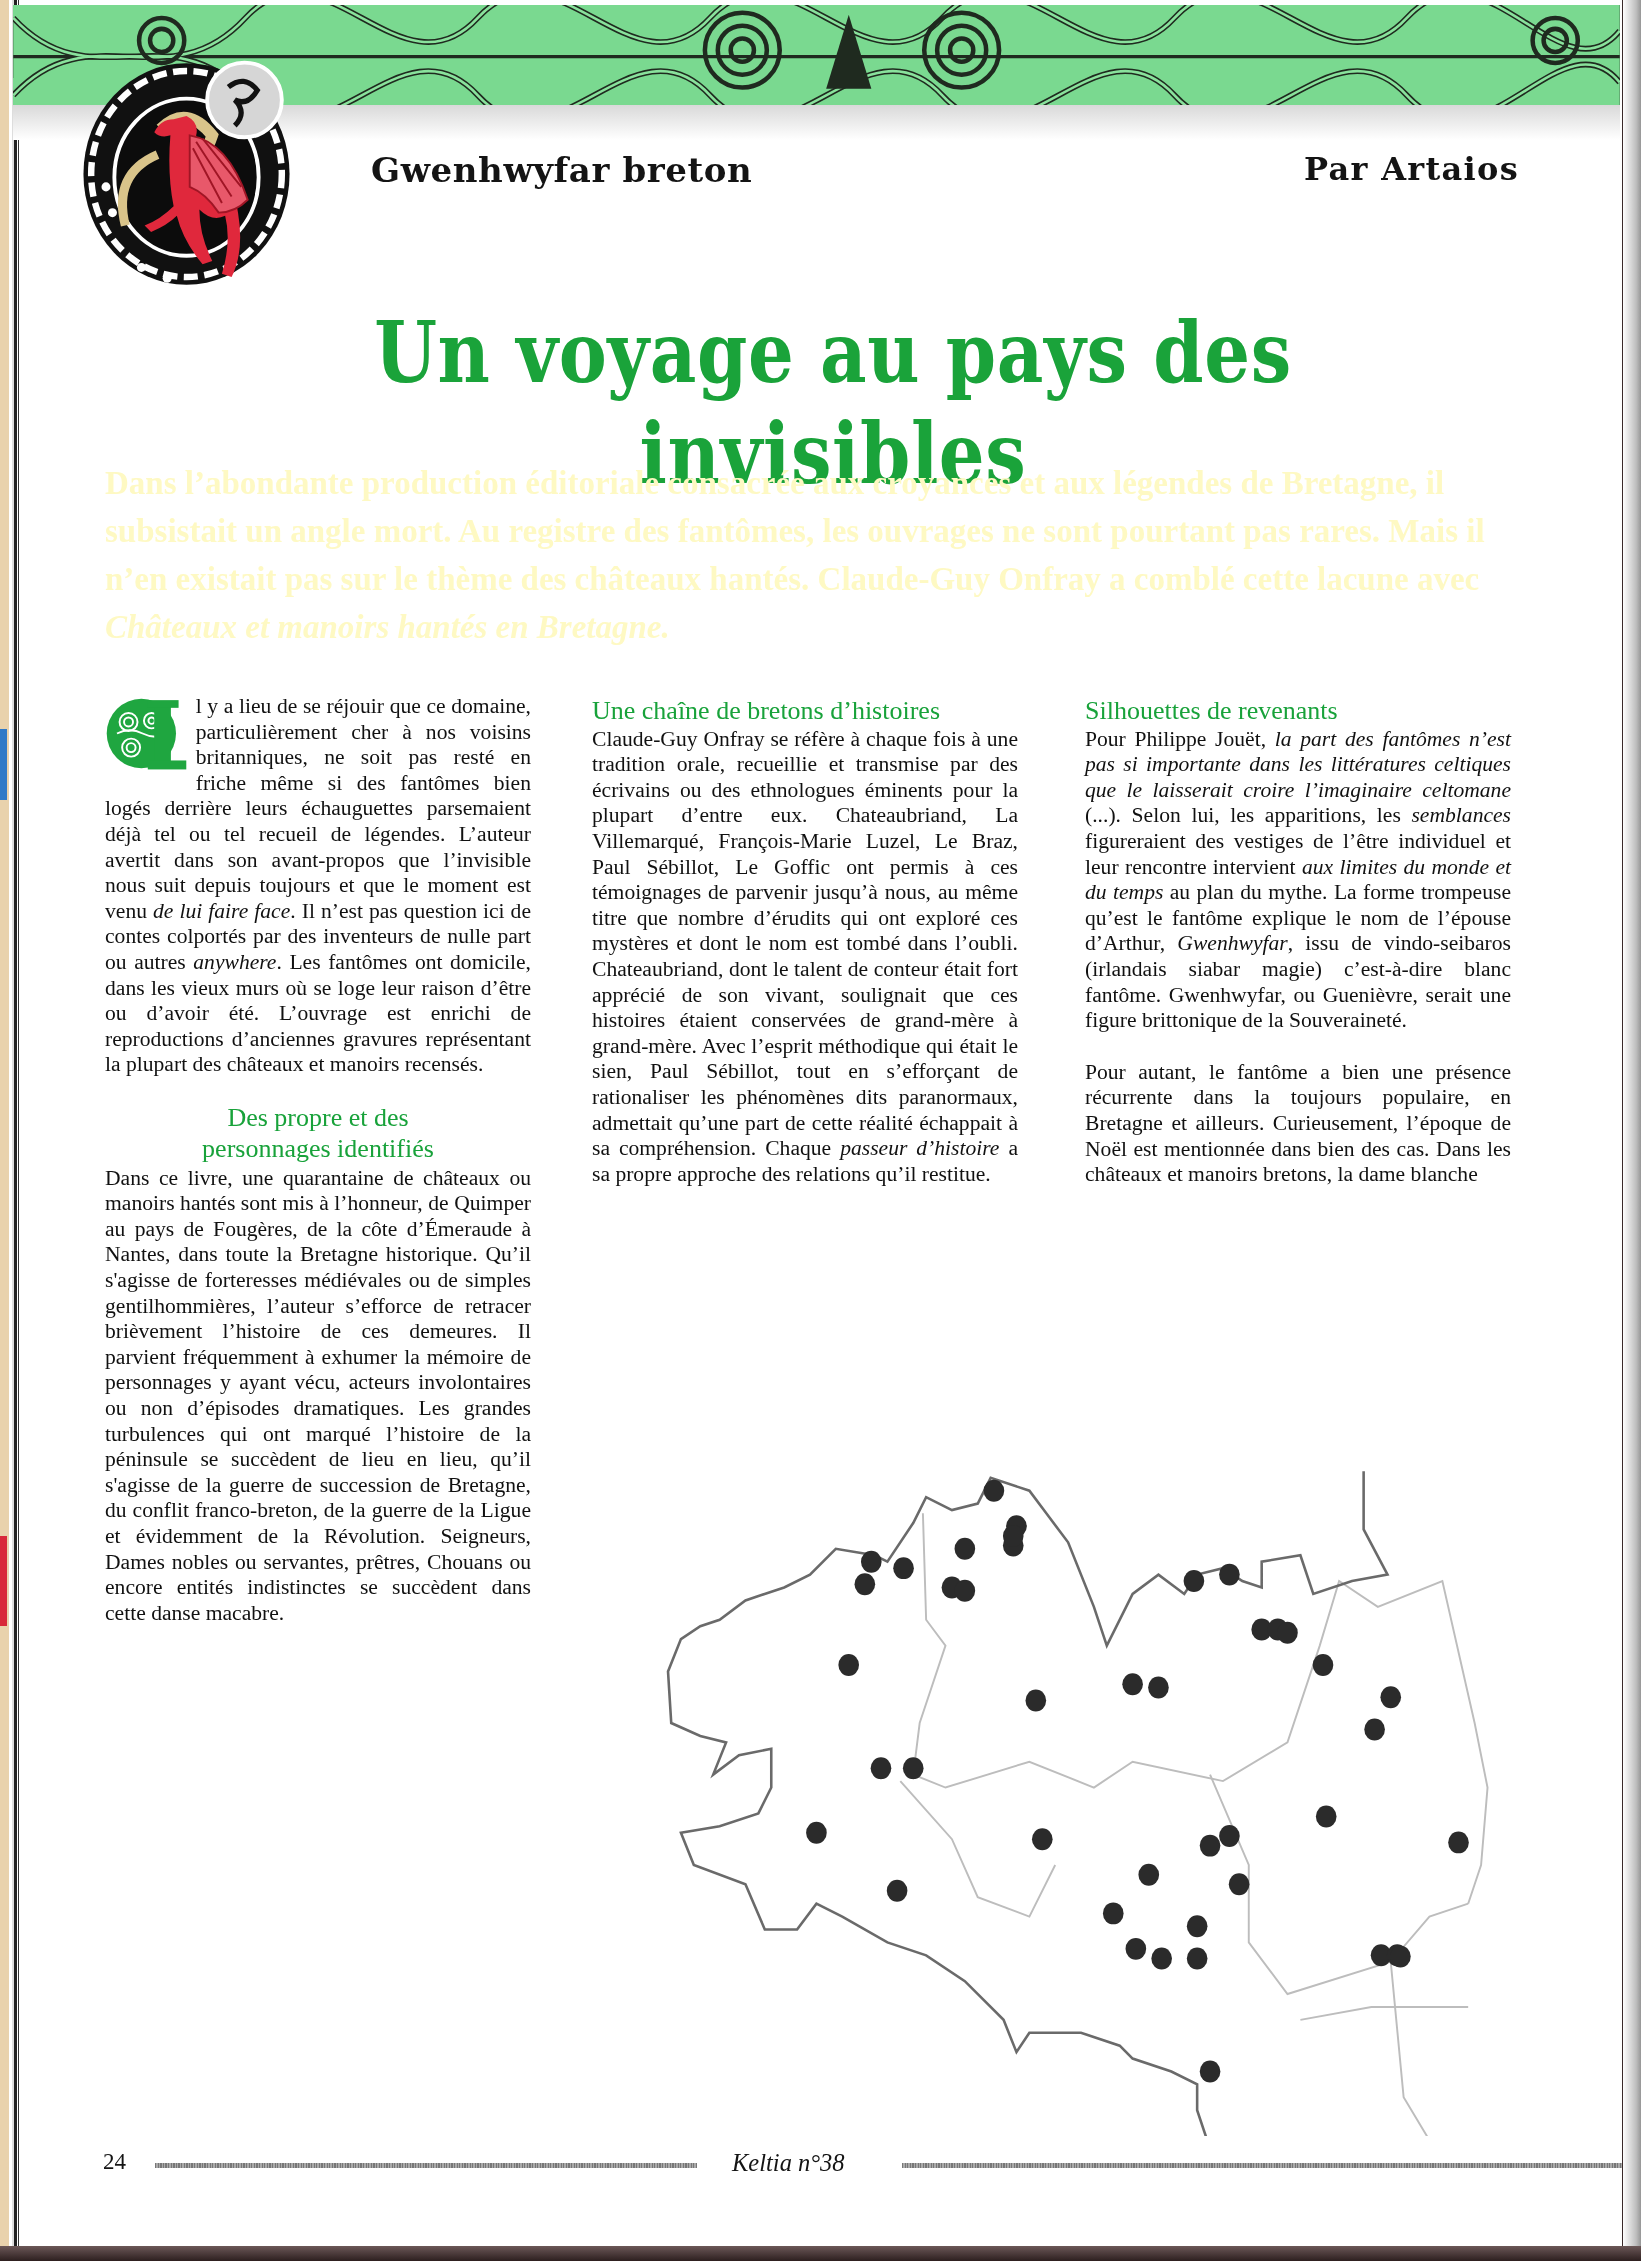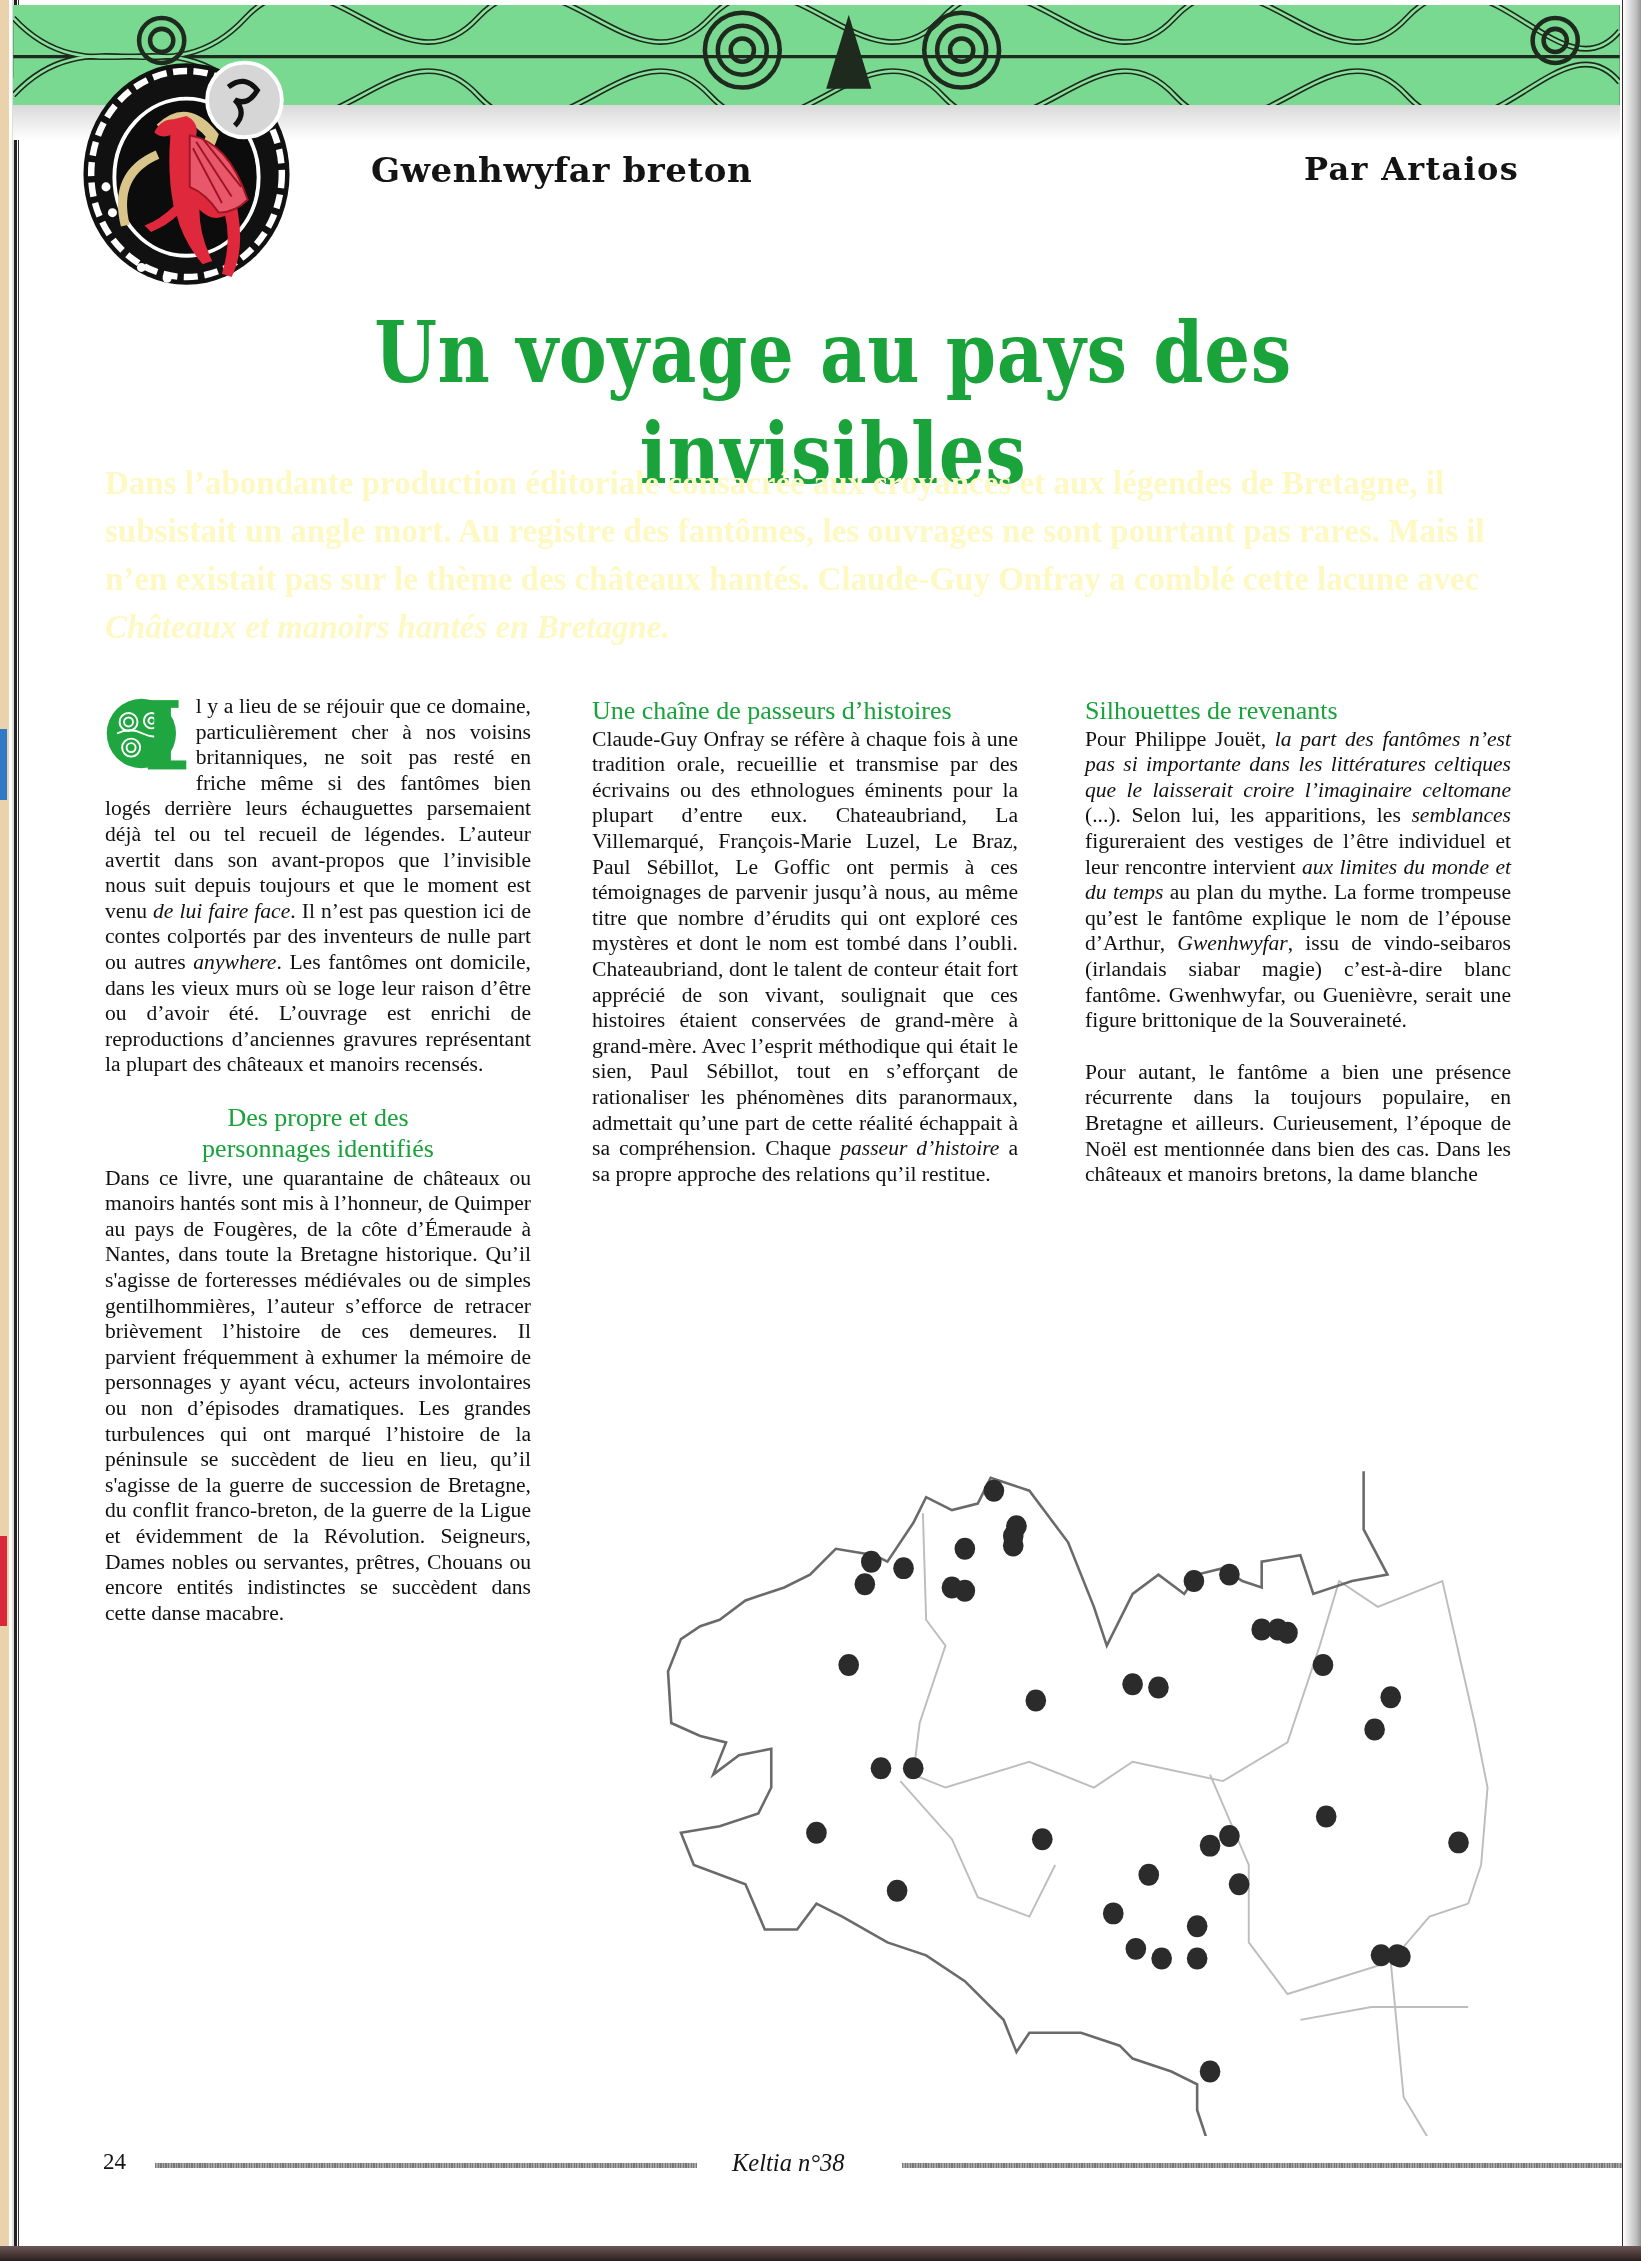--- a/index.html
+++ b/index.html
@@ -179,21 +179,21 @@
       <rect x="66" y="8" width="48" height="12" fill="#1fa640"></rect>
       <rect x="66" y="102" width="60" height="14" fill="#1fa640"></rect>
     </svg>
   </div>
   <p><span>l y a lieu de se réjouir que ce domaine, particulièrement cher à nos voisins britanniques, ne soit pas resté en friche même si des fantômes bien logés derrière leurs échauguettes parsemaient déjà tel ou tel recueil de légendes. L’auteur avertit dans son avant-propos que l’invisible nous suit depuis toujours et que le moment est venu </span><i>de lui faire face</i><span>. Il n’est pas question ici de contes colportés par des inventeurs de nulle part ou autres </span><i>anywhere</i><span>. Les fantômes ont domicile, dans les vieux murs où se loge leur raison d’être ou d’avoir été. L’ouvrage est enrichi de reproductions d’anciennes gravures représentant la plupart des châteaux et manoirs recensés.</span></p>
   <div class="subhead center" style="padding:0 58px;">Des propre et des personnages identifiés</div>
   <p>Dans ce livre, une quarantaine de châteaux ou manoirs hantés sont mis à l’honneur, de Quimper au pays de Fougères, de la côte d’Émeraude à Nantes, dans toute la Bretagne historique. Qu’il s'agisse de forteresses médiévales ou de simples gentilhommières, l’auteur s’efforce de retracer brièvement l’histoire de ces demeures. Il parvient fréquemment à exhumer la mémoire de personnages y ayant vécu, acteurs involontaires ou non d’épisodes dramatiques. Les grandes turbulences qui ont marqué l’histoire de la péninsule se succèdent de lieu en lieu, qu’il s'agisse de la guerre de succession de Bretagne, du conflit franco-breton, de la guerre de la Ligue et évidemment de la Révolution. Seigneurs, Dames nobles ou servantes, prêtres, Chouans ou encore entités indistinctes se succèdent dans cette danse macabre.</p>
 </div>
 
 <div class="col col-2">
-  <div class="subhead" style="text-align:left; white-space:nowrap; margin-bottom:2.6px;">Une chaîne de passeurs d’histoires</div>
+  <div class="subhead" style="text-align:left; white-space:nowrap; margin-bottom:2.6px;">Une chaîne de bretons d’histoires</div>
   <p><span>Claude-Guy Onfray se réfère à chaque fois à une tradition orale, recueillie et transmise par des écrivains ou des ethnologues éminents pour la plupart d’entre eux. Chateaubriand, La Villemarqué, François-Marie Luzel, Le Braz, Paul Sébillot, Le Goffic ont permis à ces témoignages de parvenir jusqu’à nous, au même titre que nombre d’érudits qui ont exploré ces mystères et dont le nom est tombé dans l’oubli. Chateaubriand, dont le talent de conteur était fort apprécié de son vivant, soulignait que ces histoires étaient conservées de grand-mère à grand-mère. Avec l’esprit méthodique qui était le sien, Paul Sébillot, tout en s’efforçant de rationaliser les phénomènes dits paranormaux, admettait qu’une part de cette réalité échappait à sa compréhension. Chaque </span><i>passeur d’histoire</i><span> a sa propre approche des relations qu’il restitue.</span></p>
 </div>
 
 <div class="col col-3">
   <div class="subhead" style="text-align:left; margin-bottom:2.6px;">Silhouettes de revenants</div>
   <p><span>Pour Philippe Jouët, </span><i>la part des fantômes n’est pas si importante dans les littératures celtiques que le laisserait croire l’imaginaire celtomane</i><span> (...). Selon lui, les apparitions, les </span><i>semblances</i><span> figureraient des vestiges de l’être individuel et leur rencontre intervient </span><i>aux limites du monde et du temps</i><span> au plan du mythe. La forme trompeuse qu’est le fantôme explique le nom de l’épouse d’Arthur, </span><i>Gwenhwyfar</i><span>, issu de vindo-seibaros (irlandais siabar magie) c’est-à-dire blanc fantôme. Gwenhwyfar, ou Guenièvre, serait une figure brittonique de la Souveraineté.</span></p>
   <div class="gap"></div>
   <p>Pour autant, le fantôme a bien une présence récurrente dans la toujours populaire, en Bretagne et ailleurs. Curieusement, l’époque de Noël est mentionnée dans bien des cas. Dans les châteaux et manoirs bretons, la dame blanche</p>
 </div>
 

